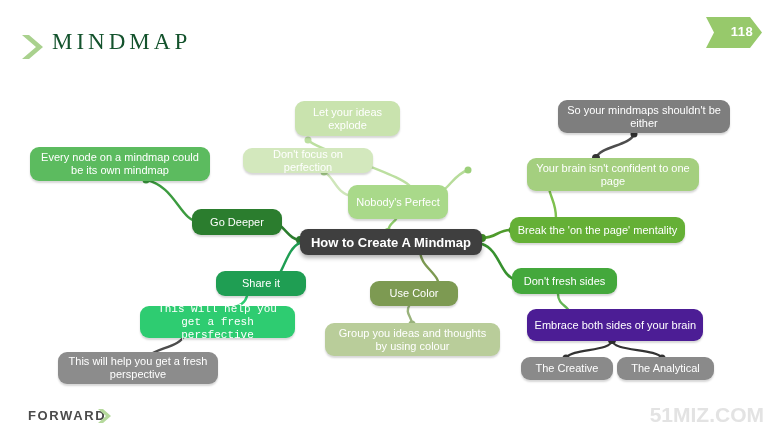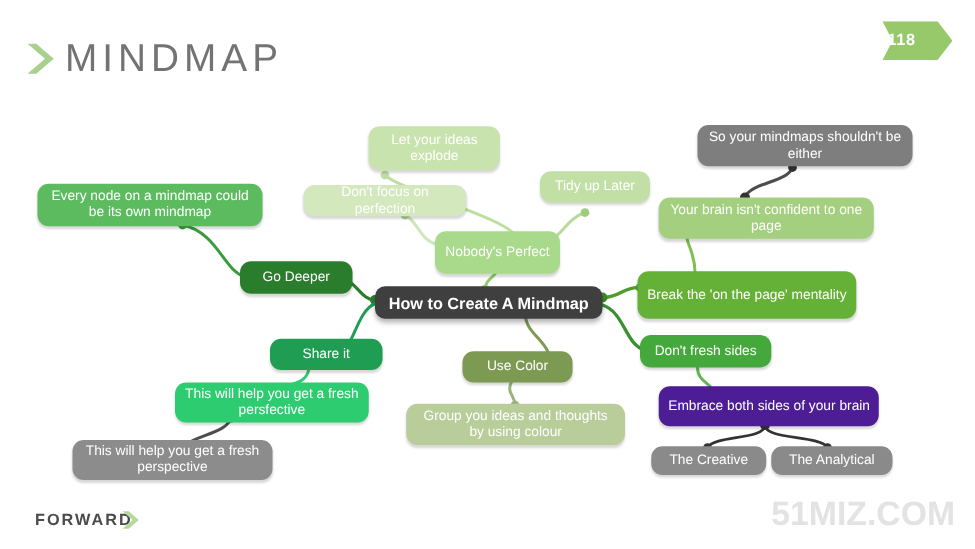--- a/index.html
+++ b/index.html
@@ -21,40 +21,40 @@
     position: absolute;
     left: 20px;
     top: 33px;
     width: 26px;
     height: 28px;
   }
   #page-title {
     position: absolute;
     left: 52px;
     top: 29px;
-    font-family: Liberation Sans, sans-serif;
-    font-size: 31px;
+    font-family: Liberation Serif, serif;
+    font-size: 23px;
     letter-spacing: 4px;
-    color: #737373;
+    color: #14532d;
     font-weight: 400;
     white-space: nowrap;
   }
   #page-badge {
     position: absolute;
     right: 18px;
     top: 17px;
     width: 56px;
     height: 31px;
   }
   #page-badge-num {
     position: absolute;
-    right: 26px;
+    right: 16px;
     top: 24px;
     width: 44px;
-    text-align: left;
+    text-align: center;
     font-size: 13px;
     color: #ffffff;
     font-weight: 700;
     letter-spacing: 0.5px;
   }
 
   
   #footer-logo-text {
     position: absolute;
     left: 28px;
@@ -68,21 +68,21 @@
     position: absolute;
     left: 97px;
     bottom: 15px;
     width: 16px;
     height: 16px;
   }
   #watermark {
     position: absolute;
     right: 16px;
     bottom: 12px;
-    font-size: 27px;
+    font-size: 21px;
     font-weight: 700;
     color: #e3e3e3;
     letter-spacing: 0px;
     user-select: none;
   }
 
   
   #connector-layer {
     position: absolute;
     left: 0;
@@ -193,41 +193,38 @@
   </svg>
 
   <div class="node" style="left:295px; top:101px; width:105px; height:35px; background:#c9e3ae;">
     <span>Let your ideas explode</span>
   </div>
 
   <div class="node" style="left:243px; top:148px; width:130px; height:25px; background:#d3e8bd;">
     <span>Don't focus on perfection</span>
   </div>
 
-  <div class="node" style="left:432px; top:137px; width:88px; height:25px; background:#c2e0a6;">
-    <span>Tidy up Later</span>
-  </div>
 
   <div class="node" style="left:348px; top:185px; width:100px; height:34px; background:#a9d98a;">
     <span>Nobody's Perfect</span>
   </div>
 
   <div class="node" style="left:30px; top:147px; width:180px; height:34px; background:#5cbb5f;">
     <span>Every node on a mindmap could be its own mindmap</span>
   </div>
 
   <div class="node" style="left:192px; top:209px; width:90px; height:26px; background:#2b7d2e;">
     <span>Go Deeper</span>
   </div>
 
   <div class="node" style="left:216px; top:271px; width:90px; height:25px; background:#1f9e53;">
     <span>Share it</span>
   </div>
 
-  <div class="node" style="left:140px; top:306px; width:155px; height:32px; background:#2ecc71;">
+  <div class="node" style="left:140px; top:306px; width:155px; height:32px; background:#2ecc71;font-family:Liberation Mono, monospace;">
     <span>This will help you get a fresh persfective</span>
   </div>
 
   <div class="node" style="left:58px; top:352px; width:160px; height:32px; background:#8c8c8c;">
     <span>This will help you get a fresh perspective</span>
   </div>
 
   <div class="node" style="left:370px; top:281px; width:88px; height:25px; background:#7d9a52;">
     <span>Use Color</span>
   </div>
@@ -237,21 +234,21 @@
   </div>
 
   <div class="node" style="left:558px; top:100px; width:172px; height:33px; background:#7e7e7e;">
     <span>So your mindmaps shouldn't be either</span>
   </div>
 
   <div class="node" style="left:527px; top:158px; width:172px; height:33px; background:#a4cf7f;">
     <span>Your brain isn't confident to one page</span>
   </div>
 
-  <div class="node" style="left:510px; top:217px; width:175px; height:38px; background:#65b036;">
+  <div class="node" style="left:510px; top:217px; width:175px; height:26px; background:#65b036;">
     <span>Break the 'on the page' mentality</span>
   </div>
 
   <div class="node" style="left:512px; top:268px; width:105px; height:26px; background:#44a83c;">
     <span>Don't fresh sides</span>
   </div>
 
   <div class="node" style="left:527px; top:309px; width:176px; height:32px; background:#4c1d95;justify-content:flex-end;">
     <span>Embrace both sides of your brain</span>
   </div>

